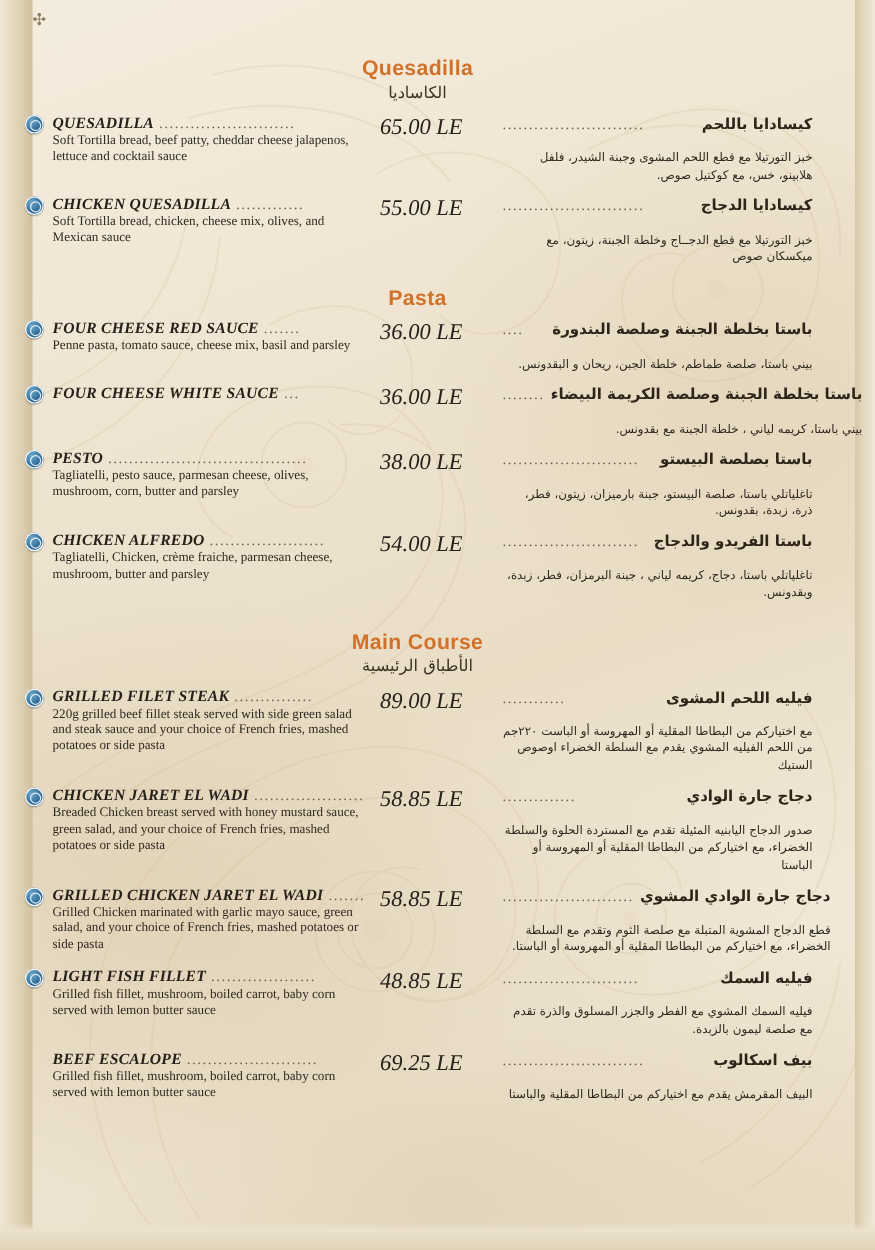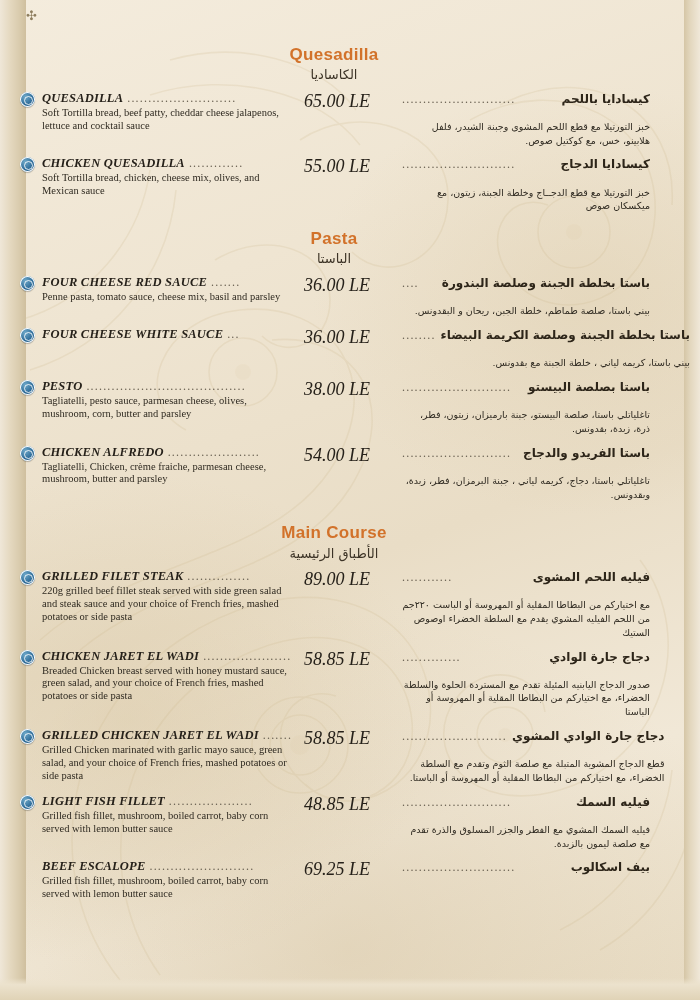--- a/index.html
+++ b/index.html
@@ -295,21 +295,20 @@
           <div class="ar-desc">خبز التورتيلا مع قطع الدجــاج وخلطة الجبنة، زيتون، مع ميكسكان صوص</div>
         </div>
       </div>
     </div>
 
     <div class="spacer-sm"></div>
 
     <div class="section">
       <div class="section-head">
         <span class="en">Pasta</span>
-        <span class="ar">الباستا</span>
       </div>
 
       <div class="item">
         <span class="bullet"></span>
         <div class="col-en">
           <div class="name-line">
             <span class="name">FOUR CHEESE RED SAUCE</span>
             <span class="dots">.......</span>
           </div>
           <div class="desc">Penne pasta, tomato sauce, cheese mix, basil and parsley</div>
@@ -473,18 +472,19 @@
             <span class="dots">.........................</span>
           </div>
           <div class="desc">Grilled fish fillet, mushroom, boiled carrot, baby corn served with lemon butter  sauce</div>
         </div>
         <div class="col-price">69.25  LE</div>
         <div class="col-ar">
           <div class="ar-name-line">
             <span class="ar-name">بيف اسكالوب</span>
             <span class="ar-dots">...........................</span>
           </div>
+          <div class="ar-desc">البيف المقرمش يقدم مع اختياركم من البطاطا المقلية والباستا</div>
         </div>
       </div>
     </div>
 
   </div>
 </div>
 
 </body></html>

